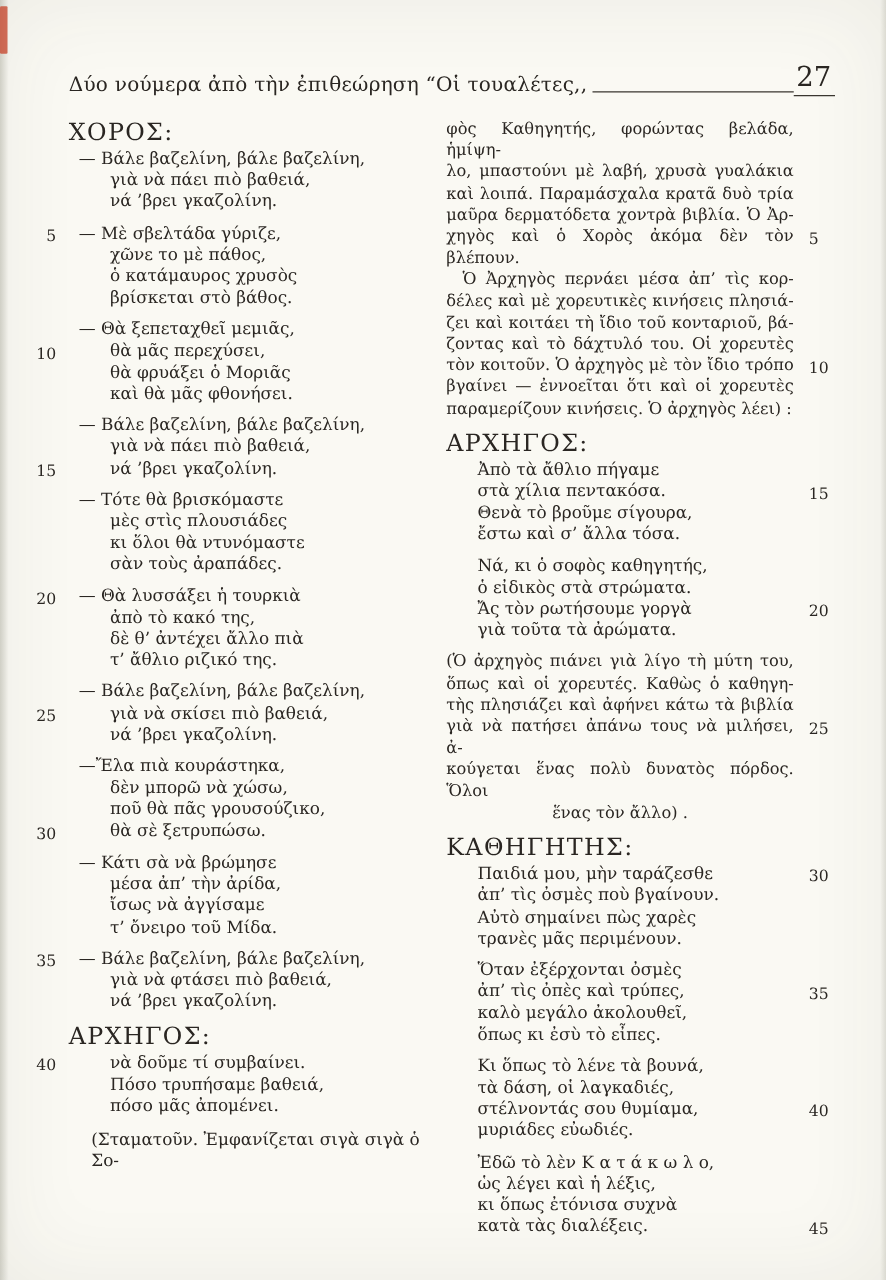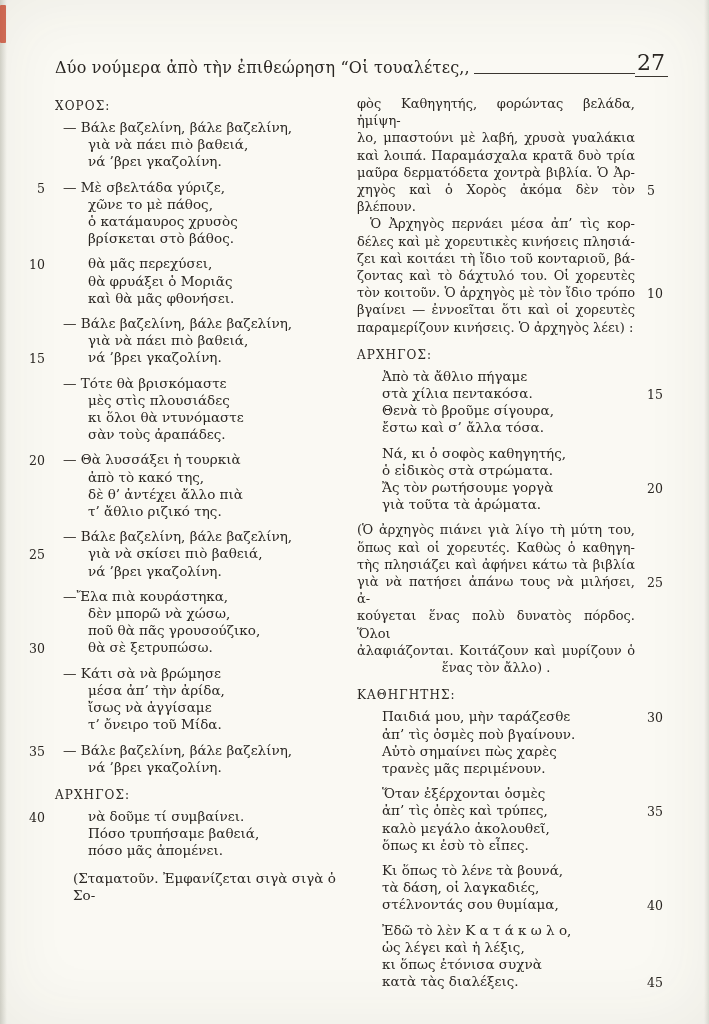--- a/index.html
+++ b/index.html
@@ -26,21 +26,21 @@
     position:absolute;left:55px;top:50px;width:613px;
     display:flex;align-items:flex-end;
   }
   .title{font-size:16px;letter-spacing:.2px;white-space:nowrap;}
   .rule{flex:1;border-bottom:1.6px solid #3a3630;margin:0 0 3px 4px;min-width:30px;}
   .pagenum{font-size:22px;border-bottom:1.6px solid #3a3630;padding:0 3px 1px 2px;}
   
   .col{position:absolute;top:95px;font-size:13.5px;}
   .col-left{left:55px;width:300px;}
   .col-right{left:357px;width:278px;}
-  .speaker{font-size:12px;letter-spacing:1.1px;margin:11px 0 4px;line-height:17px;}
+  .speaker{font-size:19px;letter-spacing:1.1px;margin:11px 0 4px;line-height:17px;}
   .col .speaker:first-child{margin-top:3px;}
   .stanza{margin:0 0 8px;}
   .prose{margin:0 0 8px;font-size:13px;}
   .line{position:relative;line-height:17.2px;white-space:nowrap;}
   .vdash{padding-left:8px;}
   .vcont{padding-left:33px;}
   .col-right .vdash,.col-right .vcont{padding-left:25px;}
   .p{white-space:normal;}
   .p.just{text-align:justify;text-align-last:justify;}
   .p.ind{text-indent:13px;}
@@ -71,20 +71,21 @@
         <div class="line vcont">γιὰ νὰ πάει πιὸ βαθειά,</div>
         <div class="line vcont">νά ’βρει γκαζολίνη.</div>
       </div>
       <div class="stanza">
         <div class="line vdash">— Μὲ σβελτάδα γύριζε,<span class="num">5</span></div>
         <div class="line vcont">χῶνε το μὲ πάθος,</div>
         <div class="line vcont">ὁ κατάμαυρος χρυσὸς</div>
         <div class="line vcont">βρίσκεται στὸ βάθος.</div>
       </div>
       <div class="stanza">
+        <div class="line vdash">— Θὰ ξεπεταχθεῖ μεμιᾶς,</div>
         <div class="line vcont">θὰ μᾶς περεχύσει,<span class="num">10</span></div>
         <div class="line vcont">θὰ φρυάξει ὁ Μοριᾶς</div>
         <div class="line vcont">καὶ θὰ μᾶς φθονήσει.</div>
       </div>
       <div class="stanza">
         <div class="line vdash">— Βάλε βαζελίνη, βάλε βαζελίνη,</div>
         <div class="line vcont">γιὰ νὰ πάει πιὸ βαθειά,</div>
         <div class="line vcont">νά ’βρει γκαζολίνη.<span class="num">15</span></div>
       </div>
       <div class="stanza">
@@ -111,20 +112,21 @@
         <div class="line vcont">θὰ σὲ ξετρυπώσω.<span class="num">30</span></div>
       </div>
       <div class="stanza">
         <div class="line vdash">— Κάτι σὰ νὰ βρώμησε</div>
         <div class="line vcont">μέσα ἀπ’ τὴν ἀρίδα,</div>
         <div class="line vcont">ἴσως νὰ ἀγγίσαμε</div>
         <div class="line vcont">τ’ ὄνειρο τοῦ Μίδα.</div>
       </div>
       <div class="stanza">
         <div class="line vdash">— Βάλε βαζελίνη, βάλε βαζελίνη,<span class="num">35</span></div>
+        <div class="line vcont">γιὰ νὰ φτάσει πιὸ βαθειά,</div>
         <div class="line vcont">νά ’βρει γκαζολίνη.</div>
       </div>
       <div class="speaker">ΑΡΧΗΓΟΣ:</div>
       <div class="stanza">
         <div class="line vcont">νὰ δοῦμε τί συμβαίνει.<span class="num">40</span></div>
         <div class="line vcont">Πόσο τρυπήσαμε βαθειά,</div>
         <div class="line vcont">πόσο μᾶς ἀπομένει.</div>
       </div>
       <div class="stanza stage">
         <div class="line p">(Σταματοῦν. Ἐμφανίζεται σιγὰ σιγὰ ὁ Σο-</div>
@@ -157,40 +159,40 @@
         <div class="line vcont">ὁ εἰδικὸς στὰ στρώματα.</div>
         <div class="line vcont">Ἄς τὸν ρωτήσουμε γοργὰ<span class="num">20</span></div>
         <div class="line vcont">γιὰ τοῦτα τὰ ἀρώματα.</div>
       </div>
       <div class="prose">
         <div class="line p just">(Ὁ ἀρχηγὸς πιάνει γιὰ λίγο τὴ μύτη του,</div>
         <div class="line p just">ὅπως καὶ οἱ χορευτές. Καθὼς ὁ καθηγη-</div>
         <div class="line p just">τὴς πλησιάζει καὶ ἀφήνει κάτω τὰ βιβλία</div>
         <div class="line p just">γιὰ νὰ πατήσει ἀπάνω τους νὰ μιλήσει, ἀ-<span class="num">25</span></div>
         <div class="line p just">κούγεται ἕνας πολὺ δυνατὸς πόρδος. Ὅλοι</div>
-        <div class="line p just">ἀλαφιάζονται. Κοιτάζουν καὶ μυρίζουν ὁ</div>
         <div class="line p center">ἕνας τὸν ἄλλο) .</div>
       </div>
       <div class="speaker">ΚΑΘΗΓΗΤΗΣ:</div>
       <div class="stanza">
         <div class="line vcont">Παιδιά μου, μὴν ταράζεσθε<span class="num">30</span></div>
         <div class="line vcont">ἀπ’ τὶς ὀσμὲς ποὺ βγαίνουν.</div>
         <div class="line vcont">Αὐτὸ σημαίνει πὼς χαρὲς</div>
         <div class="line vcont">τρανὲς μᾶς περιμένουν.</div>
       </div>
       <div class="stanza">
         <div class="line vcont">Ὅταν ἐξέρχονται ὀσμὲς</div>
         <div class="line vcont">ἀπ’ τὶς ὀπὲς καὶ τρύπες,<span class="num">35</span></div>
         <div class="line vcont">καλὸ μεγάλο ἀκολουθεῖ,</div>
         <div class="line vcont">ὅπως κι ἐσὺ τὸ εἶπες.</div>
       </div>
       <div class="stanza">
         <div class="line vcont">Κι ὅπως τὸ λένε τὰ βουνά,</div>
         <div class="line vcont">τὰ δάση, οἱ λαγκαδιές,</div>
         <div class="line vcont">στέλνοντάς σου θυμίαμα,<span class="num">40</span></div>
+        <div class="line vcont">μυριάδες εὐωδιές.</div>
       </div>
       <div class="stanza">
         <div class="line vcont">Ἐδῶ τὸ λὲν Κ&nbsp;α&nbsp;τ&nbsp;ά&nbsp;κ&nbsp;ω&nbsp;λ&nbsp;ο,</div>
         <div class="line vcont">ὡς λέγει καὶ ἡ λέξις,</div>
         <div class="line vcont">κι ὅπως ἐτόνισα συχνὰ</div>
         <div class="line vcont">κατὰ τὰς διαλέξεις.<span class="num">45</span></div>
       </div>
     </div>
 </div>
 

